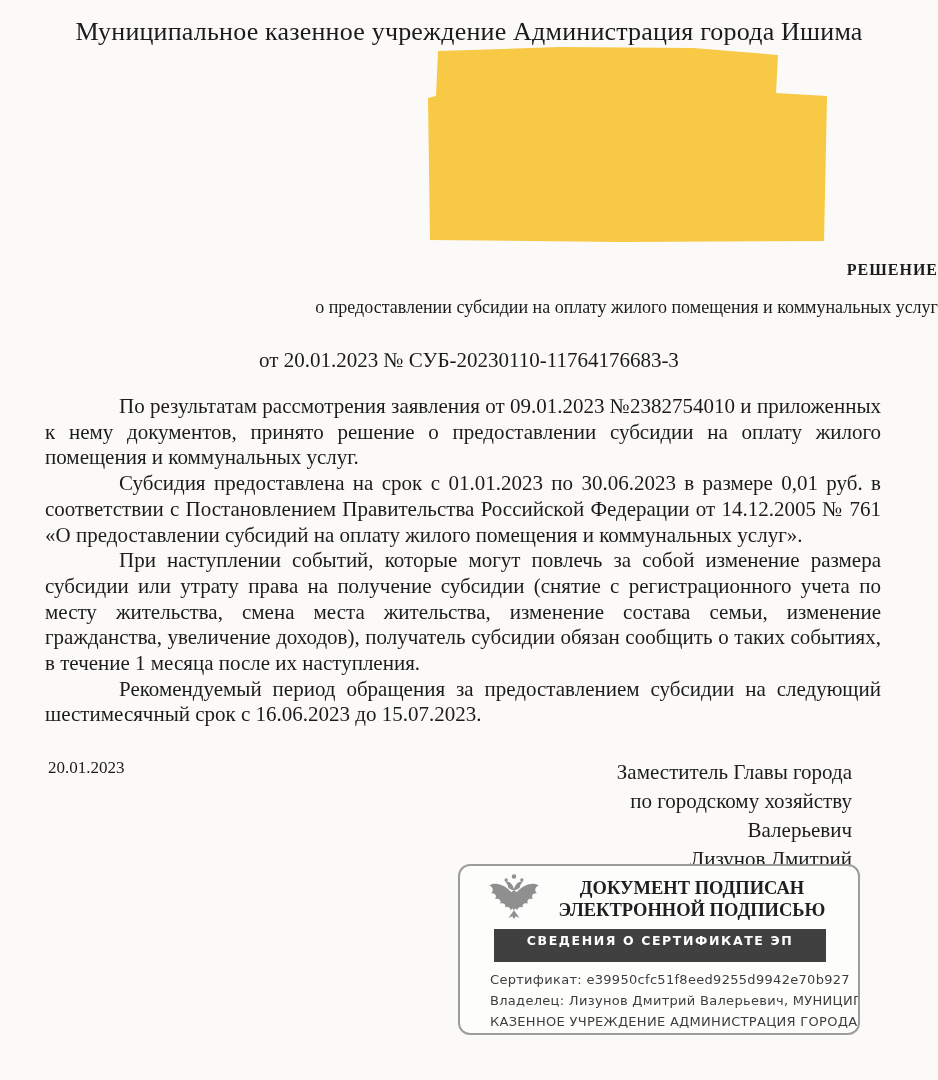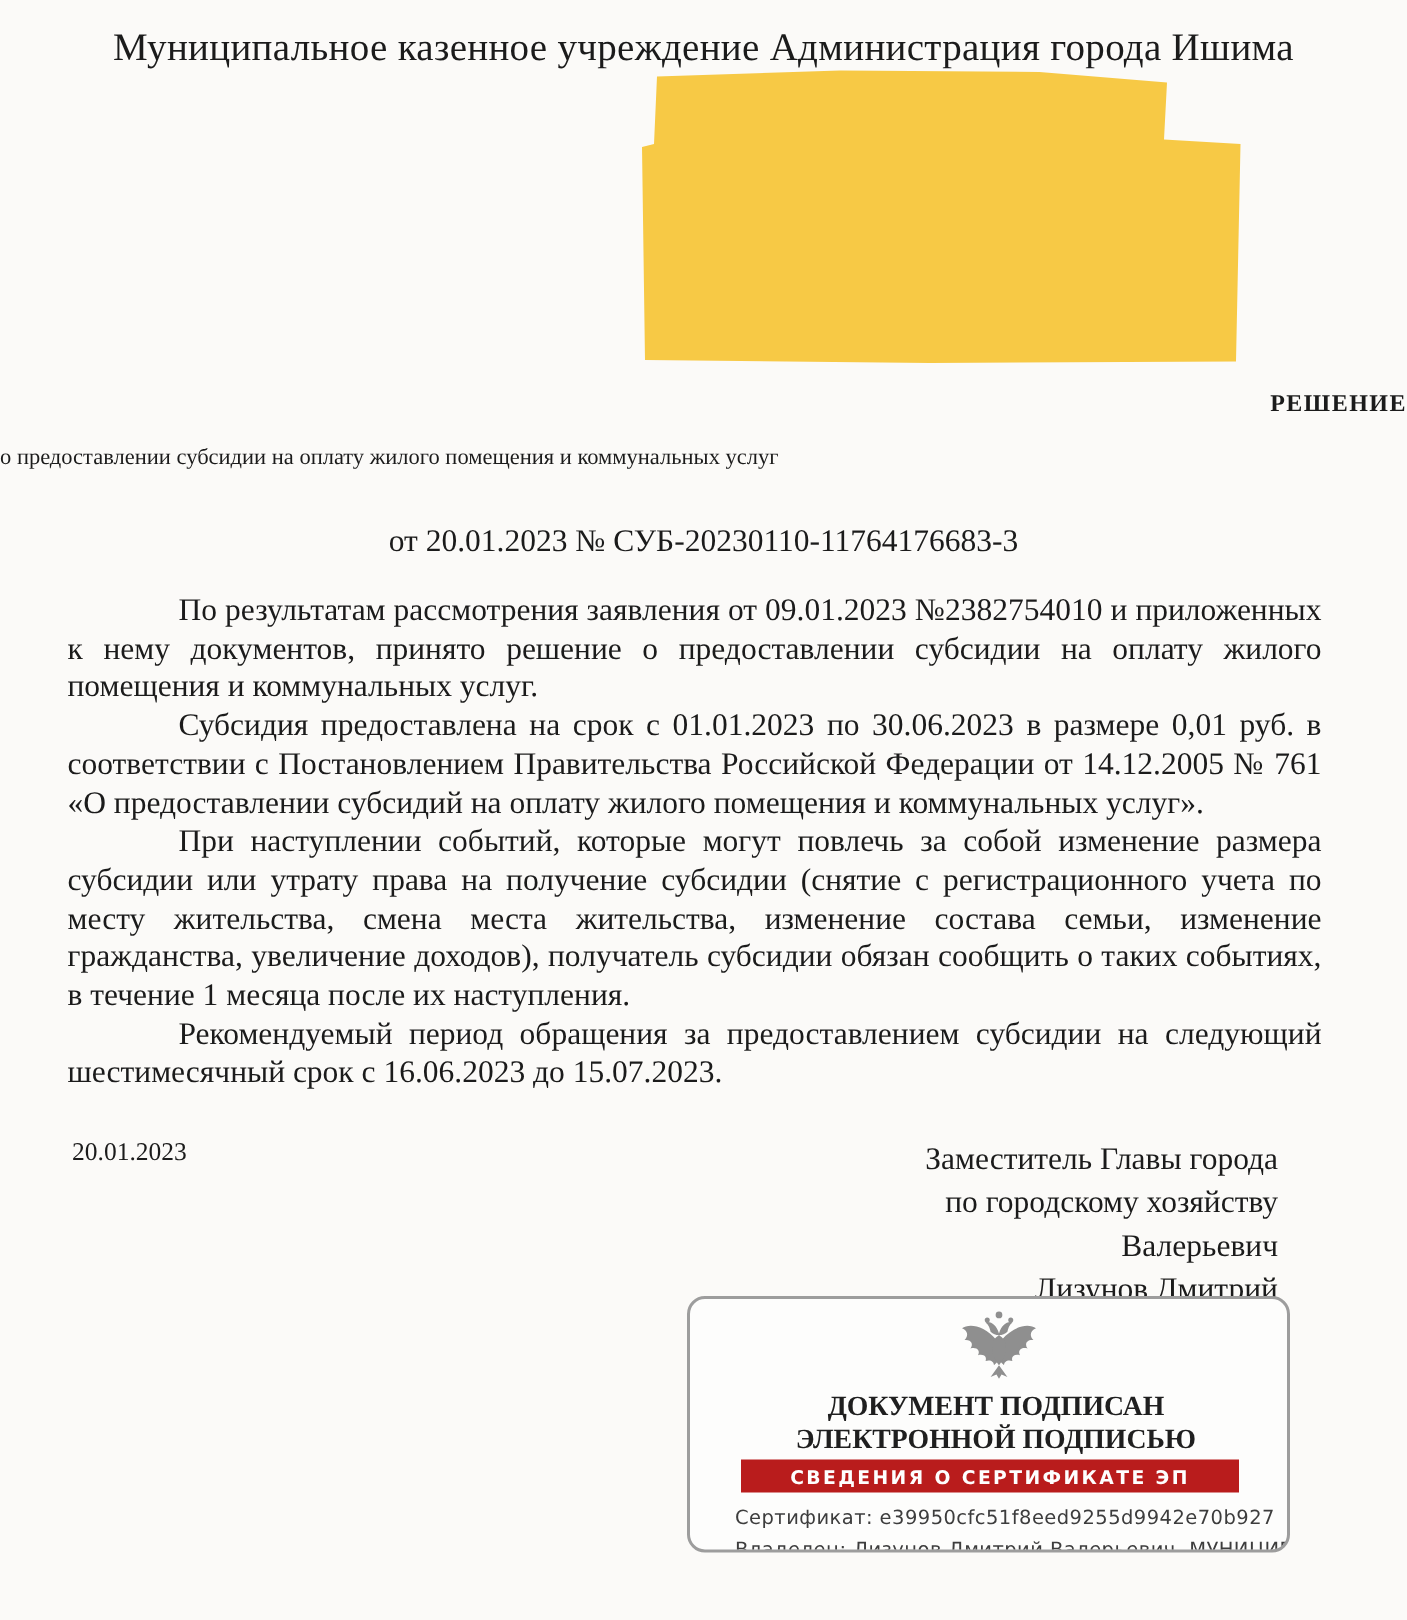--- a/index.html
+++ b/index.html
@@ -25,22 +25,22 @@
     pointer-events: none;
   }
   .doc-title {
     position: absolute; top: 261px; left: 0; width: 100%;
     text-align: right;
     font-size: 16px; font-weight: bold;
     letter-spacing: 1px;
   }
   .doc-subtitle {
     position: absolute; top: 297px; left: 0; width: 100%;
-    text-align: left;
-    font-size: 15px;
+    text-align: right;
+    font-size: 18px;
   }
   .doc-ref {
     position: absolute; top: 348px; left: 0; width: 100%;
     text-align: center;
     font-size: 21px;
   }
   .bodytext {
     position: absolute; top: 394px; left: 45px; right: 57px;
     font-size: 21px; line-height: 25.7px;
     text-align: justify;
@@ -61,38 +61,37 @@
     box-sizing: border-box;
     background: #fdfdfc;
     border: 2px solid #9d9d9d;
     border-radius: 12px;
     font-family: "DejaVu Sans", sans-serif;
     overflow: hidden;
   }
   .stamp-head {
     display: flex; align-items: center;
     padding: 5px 12px 1px 26px;
-    flex-direction: column;
   }
   .eagle-wrap { width: 56px; height: 56px; flex: none; }
   .eagle-wrap svg { width: 100%; height: 100%; display: block; }
   .stamp-title {
     flex: 1; text-align: center;
     font-family: "Liberation Serif", serif;
     font-weight: bold; font-size: 18.5px; line-height: 22px;
     color: #1f1f1f;
     padding-right: 4px;
   }
   .stamp-bar {
     margin: 1px 32px 0 34px;
-    background: #b91c1c; color: #fefefe;
+    background: #404040; color: #fefefe;
     text-align: center;
     font-size: 12.5px; font-weight: bold;
     letter-spacing: 1.6px;
-    padding: 4px 0 3px;
+    padding: 4px 0 14px;
   }
   .stamp-details {
     padding: 7px 10px 0 13px;
     font-size: 13px; line-height: 21px;
     color: #3d3d3d;
     letter-spacing: 0.3px;
   }
   .stamp-details div { white-space: nowrap; margin-left: 17px; }
 </style>
 </head>

